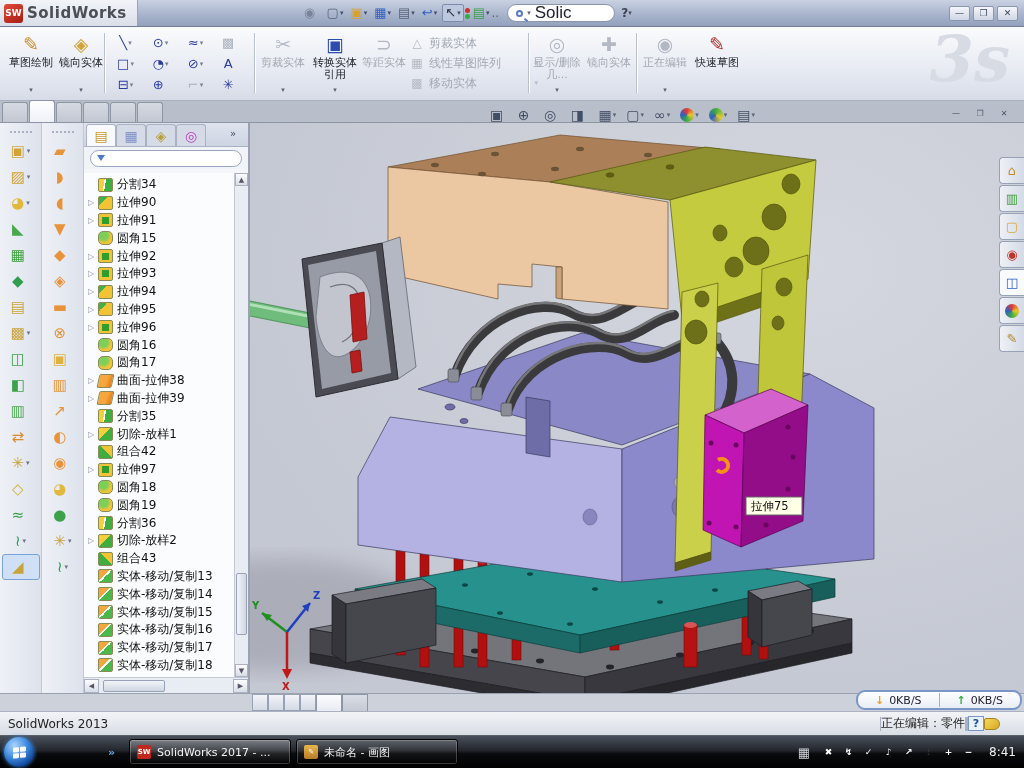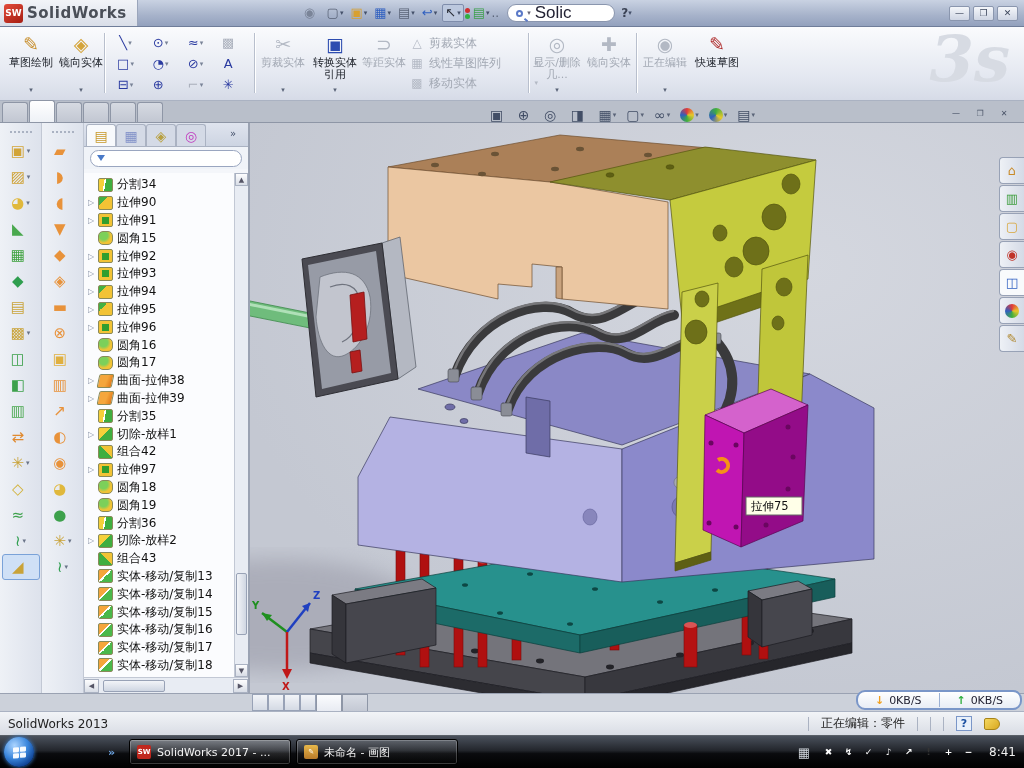--- a/index.html
+++ b/index.html
@@ -150,21 +150,21 @@
   .mnb{width:16px;display:flex;align-items:center;justify-content:center;font-size:7px;color:#445;
     background:linear-gradient(#f2f4f8,#d4dae4);border:1px solid #98a2b6;}
   .mtab{padding:1px 12px;font-size:11px;color:#222;background:linear-gradient(#d9dde5,#c4c9d4);
     border:1px solid #8e96a6;border-bottom:none;}
   .mtab.active{background:linear-gradient(#fbfcfe,#e8ebf2);font-weight:bold;}
 
   
   #statusbar{position:absolute;left:0;top:711px;width:1024px;height:24px;
     background:linear-gradient(#f2f4f7,#d9dde5);border-top:1px solid #aab2c2;
     display:flex;align-items:center;padding:0 8px;color:#222;}
-  #sb-right{margin-left:auto;display:flex;align-items:center;gap:12px;}
+  #sb-right{margin-left:auto;display:flex;align-items:center;gap:0;}
   .sbsep{width:1px;height:14px;background:#aab2c2;}
   #sb-help{width:16px;height:15px;background:#e8f0fa;border:1px solid #7a96c8;color:#1a4fa0;
     font-weight:bold;font-size:11px;display:flex;align-items:center;justify-content:center;}
   #sb-tag{width:16px;height:12px;background:linear-gradient(135deg,#f5d860,#d8a820);border:1px solid #a88418;
     border-radius:2px 6px 6px 2px;margin-right:16px;}
 
   
   #taskbar{position:absolute;left:0;top:735px;width:1024px;height:33px;
     background:linear-gradient(#4a515c,#23262c 45%,#0a0b0e 55%,#000);border-top:1px solid #5a6068;
     display:flex;align-items:center;}

